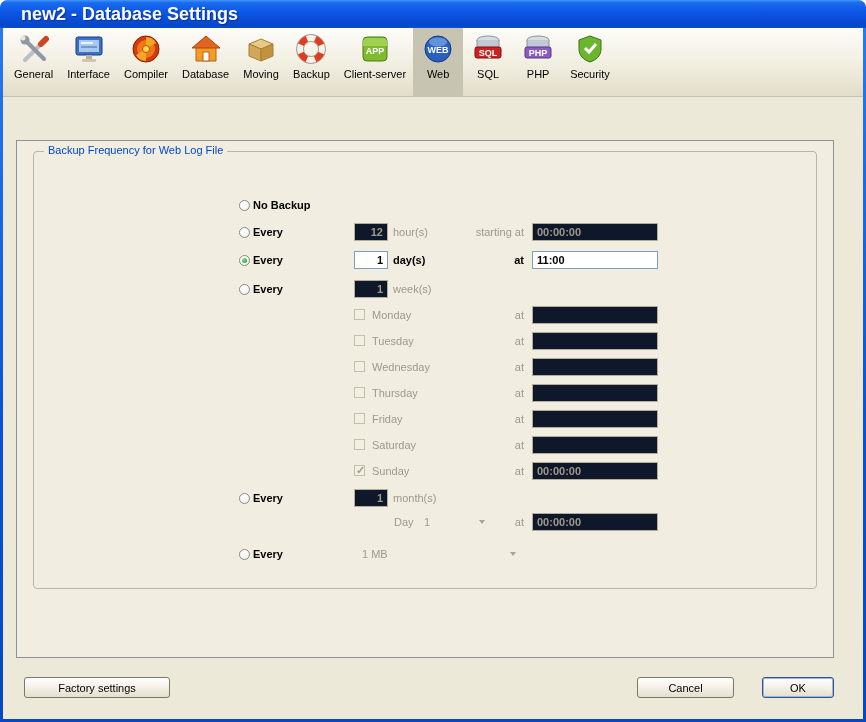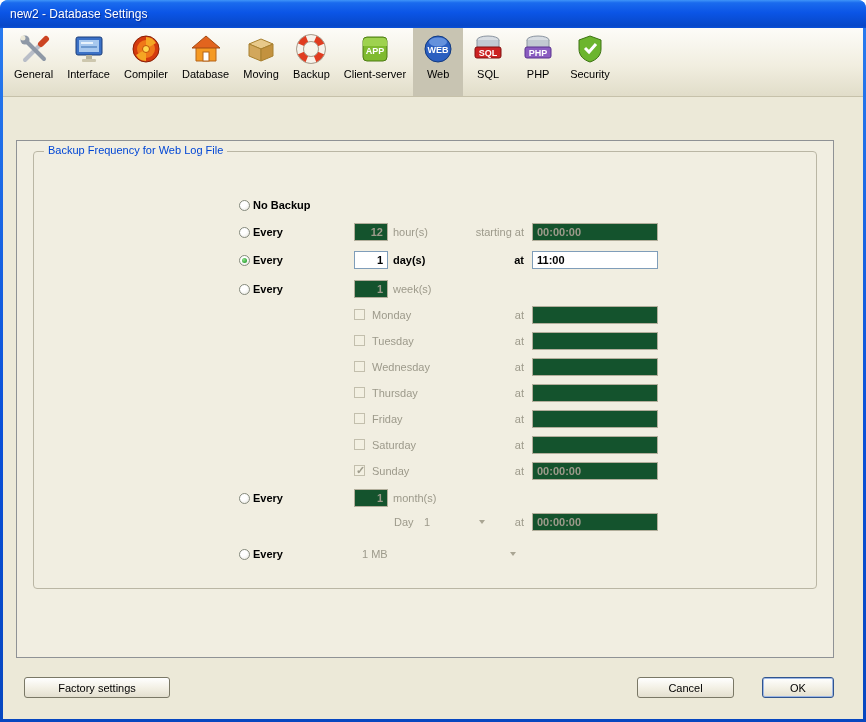--- a/index.html
+++ b/index.html
@@ -2,21 +2,21 @@
 <html><head>
 <meta charset="utf-8">
 <style>
   html,body{margin:0;padding:0;background:#fff;}
   *{box-sizing:border-box;}
   .window{position:relative;width:866px;height:722px;font-family:"Liberation Sans",sans-serif;font-size:11px;color:#000;
     background:linear-gradient(180deg,#2a7df0,#0a50d8 60%,#0747c0);border-radius:8px 8px 0 0;overflow:hidden;}
   .titlebar{position:absolute;left:0;top:0;width:100%;height:28px;
     background:linear-gradient(180deg,#3f95f8 0%,#1a6bee 10%,#0b55e6 45%,#0747c8 92%,#0a50d8 100%);
     border-radius:7px 7px 0 0;}
-  .title-text{position:absolute;left:10px;top:0;line-height:28px;color:#fff;font-weight:normal;font-size:12px;text-shadow:1px 1px 1px #0a2f96;}
+  .title-text{position:absolute;left:21px;top:0;line-height:28px;color:#fff;font-weight:bold;font-size:18px;text-shadow:1px 1px 1px #0a2f96;}
   .client{position:absolute;left:3px;top:28px;width:860px;height:691px;background:#ece9d8;}
   
   .toolbar{position:absolute;left:3px;top:28px;width:860px;height:69px;display:flex;align-items:stretch;padding:0 4px;
     background:linear-gradient(180deg,#fdfcf8 0%,#f1eee0 55%,#e1ddc9 100%);border-bottom:1px solid #c6c1aa;}
   .titem{display:flex;flex-direction:column;align-items:center;padding:5px 7px 0;min-width:50px;cursor:default;}
   .titem.selected{background:#c8c4b2;}
   .ticon{width:32px;height:32px;}
   .tlabel{margin-top:3px;white-space:nowrap;}
   
   .tabs{position:absolute;left:24px;top:120px;height:21px;display:flex;align-items:flex-end;z-index:3;}
@@ -37,21 +37,21 @@
   .checkbox{position:absolute;left:320px;top:3px;width:11px;height:11px;border:1px solid #c3bfad;background:#f3f0e2;}
   .checkbox.checked::after{content:"✓";position:absolute;left:1px;top:-2px;font-size:11px;font-weight:bold;color:#a09d8d;}
   .wlabel{position:absolute;left:338px;top:3px;}
   .unit{position:absolute;left:359px;top:3px;}
   .unit.bold{font-weight:bold;}
   .atcol{position:absolute;left:380px;top:3px;width:110px;text-align:right;padding-left:7px;}
   .atcol.bold{font-weight:bold;}
   .dis{color:#9d9a8b;}
   .field{position:absolute;top:0;height:18px;border:1px solid #7f9db9;background:#fff;color:#000;
     font-family:"Liberation Sans",sans-serif;font-size:11px;font-weight:bold;padding:0 4px;}
-  .field:disabled{border-color:#b2ae9b;background:#14532d;color:#9d9a8b;}
+  .field:disabled{border-color:#b2ae9b;background:#0f172a;color:#9d9a8b;}
   .vfield{left:320px;width:34px;text-align:right;}
   .tfield{left:498px;width:126px;text-align:left;}
   .day-label{position:absolute;left:360px;top:3px;}
   .day-value{position:absolute;left:390px;top:3px;}
   .size-value{position:absolute;left:328px;top:3px;}
   .combo-arrow{position:absolute;top:7px;width:0;height:0;border-left:3.5px solid transparent;border-right:3.5px solid transparent;
     border-top:4px solid #a9a593;}
   
   .btn{position:absolute;height:21px;font-family:"Liberation Sans",sans-serif;font-size:11px;color:#000;
     background:linear-gradient(180deg,#ffffff,#f2efe3 55%,#e3dfcf);border:1px solid #7a7866;border-radius:3px;cursor:default;}

